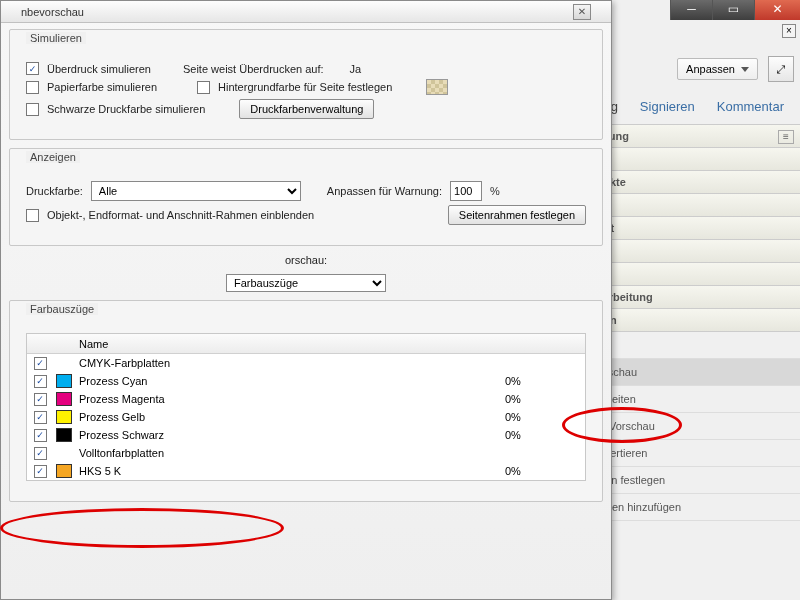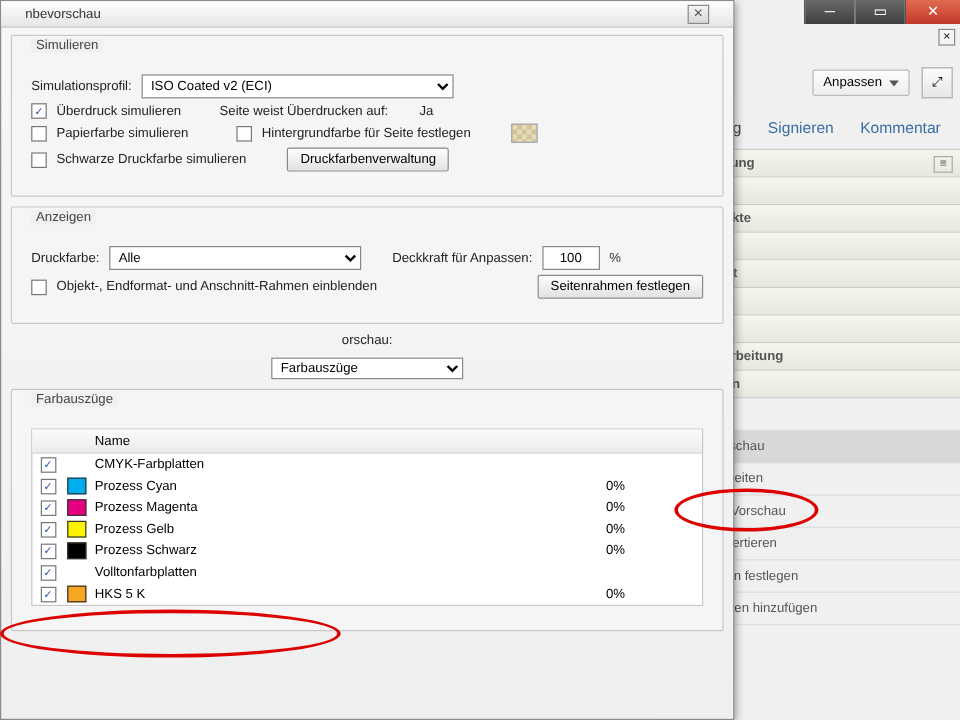--- a/index.html
+++ b/index.html
@@ -15,21 +15,21 @@
 .grp { border: 1px solid #c8c8c8; background: #f5f5f5; padding: 16px; margin-bottom: 8px; border-radius: 2px; }
 .grp-title { position: relative; top: -14px; background: #f0f0f0; display: inline-block; padding: 0 4px; color: #444; margin-bottom: -10px; }
 .row { display: flex; align-items: center; gap: 8px; margin: 4px 0; }
 .chk { width: 13px; height: 13px; border: 1px solid #777; background: #fff; display: inline-flex; align-items: center; justify-content: center; font-size: 9px; color: #1a4aa0; }
 .chk.on::after { content: "✓"; }
 label { color: #222; }
 select, input[type=text] { border: 1px solid #888; background: #fff; height: 20px; padding: 1px 3px; }
 select { min-width: 160px; }
 .btn { border: 1px solid #8a8a8a; background: linear-gradient(#fdfdfd,#e2e2e2); padding: 3px 10px; border-radius: 2px; cursor: pointer; }
 .swatch { width: 22px; height: 16px; border: 1px solid #999; background: repeating-conic-gradient(#d0c49a 0 25%, #e8dcb8 0 50%) 0 0/8px 8px; }
-.numbox { width: 48px; text-align: center; }
+.numbox { width: 32px; text-align: left; }
 .pct { color: #333; }
 
 .sep-table { width: 100%; border: 1px solid #c8c8c8; background: #fff; margin-top: 4px; }
 .sep-head { display: flex; background: linear-gradient(#fbfbfb,#ececec); border-bottom: 1px solid #d0d0d0; height: 20px; align-items: center; }
 .sep-head .c1 { width: 26px; } .sep-head .c2 { width: 22px; } .sep-head .c3 { flex:1; padding-left:4px; } .sep-head .c4 { width: 80px; }
 .sep-row { display: flex; align-items: center; height: 18px; }
 .sep-row .c1 { width: 26px; display:flex; justify-content:center; }
 .sep-row .c2 { width: 22px; display:flex; justify-content:center; }
 .sep-row .c3 { flex:1; padding-left:4px; }
 .sep-row .c4 { width: 80px; text-align:left; }
@@ -113,26 +113,20 @@
   <div class="dialog-titlebar">
     <span>nbevorschau</span>
     <div class="dlg-close">✕</div>
   </div>
 
   <div class="dialog-body">
 
     <div class="grp">
       <div class="grp-title">Simulieren</div>
       <div class="row">
-        <label>Simulationsprofil:</label>
-        <select style="width:260px;">
-          <option>ISO Coated v2 (ECI)</option>
-        </select>
-      </div>
-      <div class="row">
         <span class="chk on"></span>
         <label>Überdruck simulieren</label>
         <span style="width:16px;"></span>
         <label>Seite weist Überdrucken auf:</label>
         <span style="width:10px;"></span>
         <label>Ja</label>
       </div>
       <div class="row">
         <span class="chk"></span>
         <label>Papierfarbe simulieren</label>
@@ -151,21 +145,21 @@
     </div>
 
     <div class="grp">
       <div class="grp-title">Anzeigen</div>
       <div class="row">
         <label>Druckfarbe:</label>
         <select style="width:210px;">
           <option>Alle</option>
         </select>
         <span style="width:10px;"></span>
-        <label>Deckkraft für Anpassen:</label>
+        <label>Anpassen für Warnung:</label>
         <input type="text" class="numbox" value="100" style="">
         <span class="pct">%</span>
       </div>
       <div class="row">
         <span class="chk"></span>
         <label>Objekt-, Endformat- und Anschnitt-Rahmen einblenden</label>
         <span style="flex:1;"></span>
         <button class="btn">Seitenrahmen festlegen</button>
       </div>
     </div>

